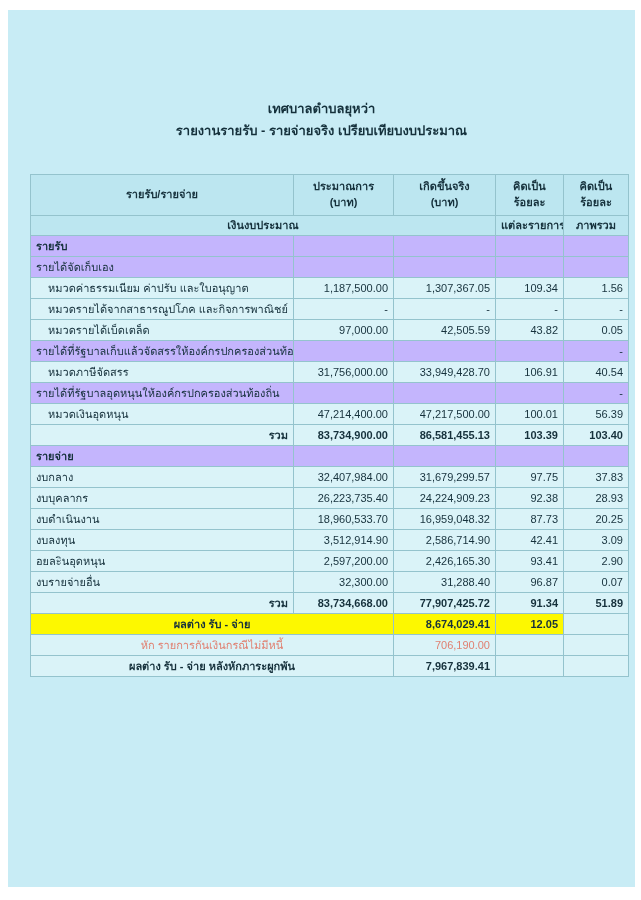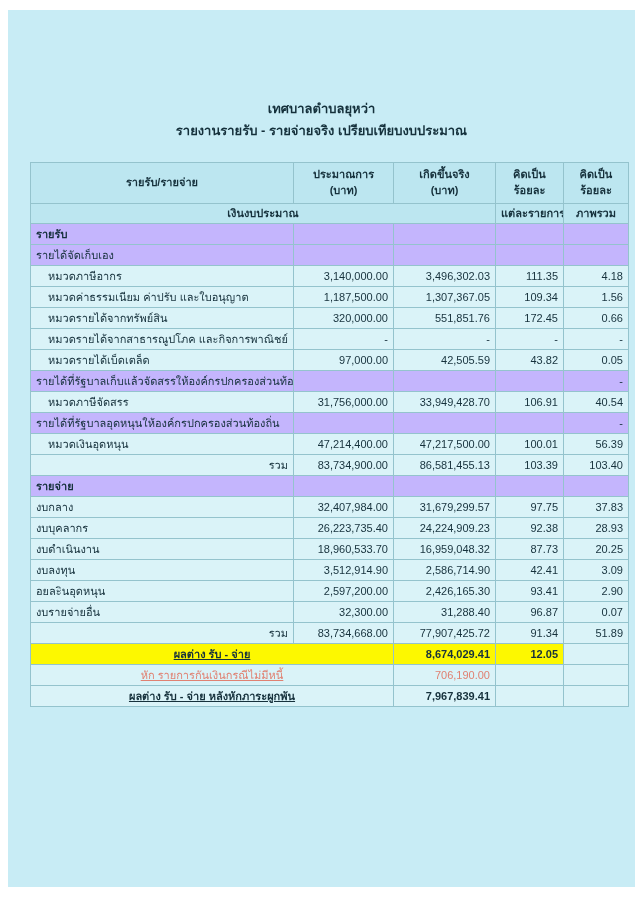--- a/index.html
+++ b/index.html
@@ -20,21 +20,21 @@
     position:absolute;
     top:88px; left:0; right:0;
     text-align:center;
     color:#14303b;
     font-weight:bold;
     font-size:13px;
     line-height:22px;
   }
   table.budget {
     position:absolute;
-    left:22px; top:152px;
+    left:22px; top:164px;
     width:598px;
     border-collapse:collapse;
     table-layout:fixed;
   }
   .budget th, .budget td {
     border:1px solid #94c3cd;
     font-size:11px;
     color:#16313c;
     overflow:hidden;
     white-space:nowrap;
@@ -47,24 +47,24 @@
     padding:3px 2px;
   }
   .budget thead tr.h1 th { height:41px; }
   .budget thead tr.h2 th { height:20px; padding:1px 5px; }
   .budget tbody td { background:#daf3f8; height:20px; padding:1px 5px; }
   .budget tbody td.lbl { text-align:left; }
   .budget tbody td.val { text-align:right; }
   tr.section td, tr.sub td { background:#c4b5fd; }
   tr.section td.lbl { font-weight:bold; }
   tr.item td.lbl { padding-left:17px; }
-  tr.total td { font-weight:normal;margin-left:43px; }
+  tr.total td { font-weight:bold;margin-left:43px; }
   tr.total td.lbl { text-align:right; }
   tr.diff td { font-weight:bold; }
-  tr.diff td.lbl, tr.deduct td.lbl, tr.net td.lbl { text-align:center;text-decoration:underline; }
+  tr.diff td.lbl, tr.deduct td.lbl, tr.net td.lbl { text-align:center; }
   tr.diff td.yellow { background:#fdf800; }
   tr.deduct td { color:#e08172; }
   tr.net td { font-weight:bold; }
 </style>
 </head>
 <body>
 
 <div class="paper">
 
   <div class="title-block">
@@ -115,39 +115,25 @@
           <td class="val"></td>
         </tr>
         <tr class="sub">
           <td class="lbl" colspan="1">รายได้จัดเก็บเอง</td>
           <td class="val"></td>
           <td class="val"></td>
           <td class="val"></td>
           <td class="val"></td>
         </tr>
         <tr class="item">
-          <td class="lbl" colspan="1">หมวดภาษีอากร</td>
-          <td class="val">3,140,000.00</td>
-          <td class="val">3,496,302.03</td>
-          <td class="val">111.35</td>
-          <td class="val">4.18</td>
-        </tr>
-        <tr class="item">
           <td class="lbl" colspan="1">หมวดค่าธรรมเนียม ค่าปรับ และใบอนุญาต</td>
           <td class="val">1,187,500.00</td>
           <td class="val">1,307,367.05</td>
           <td class="val">109.34</td>
           <td class="val">1.56</td>
-        </tr>
-        <tr class="item">
-          <td class="lbl" colspan="1">หมวดรายได้จากทรัพย์สิน</td>
-          <td class="val">320,000.00</td>
-          <td class="val">551,851.76</td>
-          <td class="val">172.45</td>
-          <td class="val">0.66</td>
         </tr>
         <tr class="item">
           <td class="lbl" colspan="1">หมวดรายได้จากสาธารณูปโภค และกิจการพาณิชย์</td>
           <td class="val">-</td>
           <td class="val">-</td>
           <td class="val">-</td>
           <td class="val">-</td>
         </tr>
         <tr class="item">
           <td class="lbl" colspan="1">หมวดรายได้เบ็ดเตล็ด</td>

